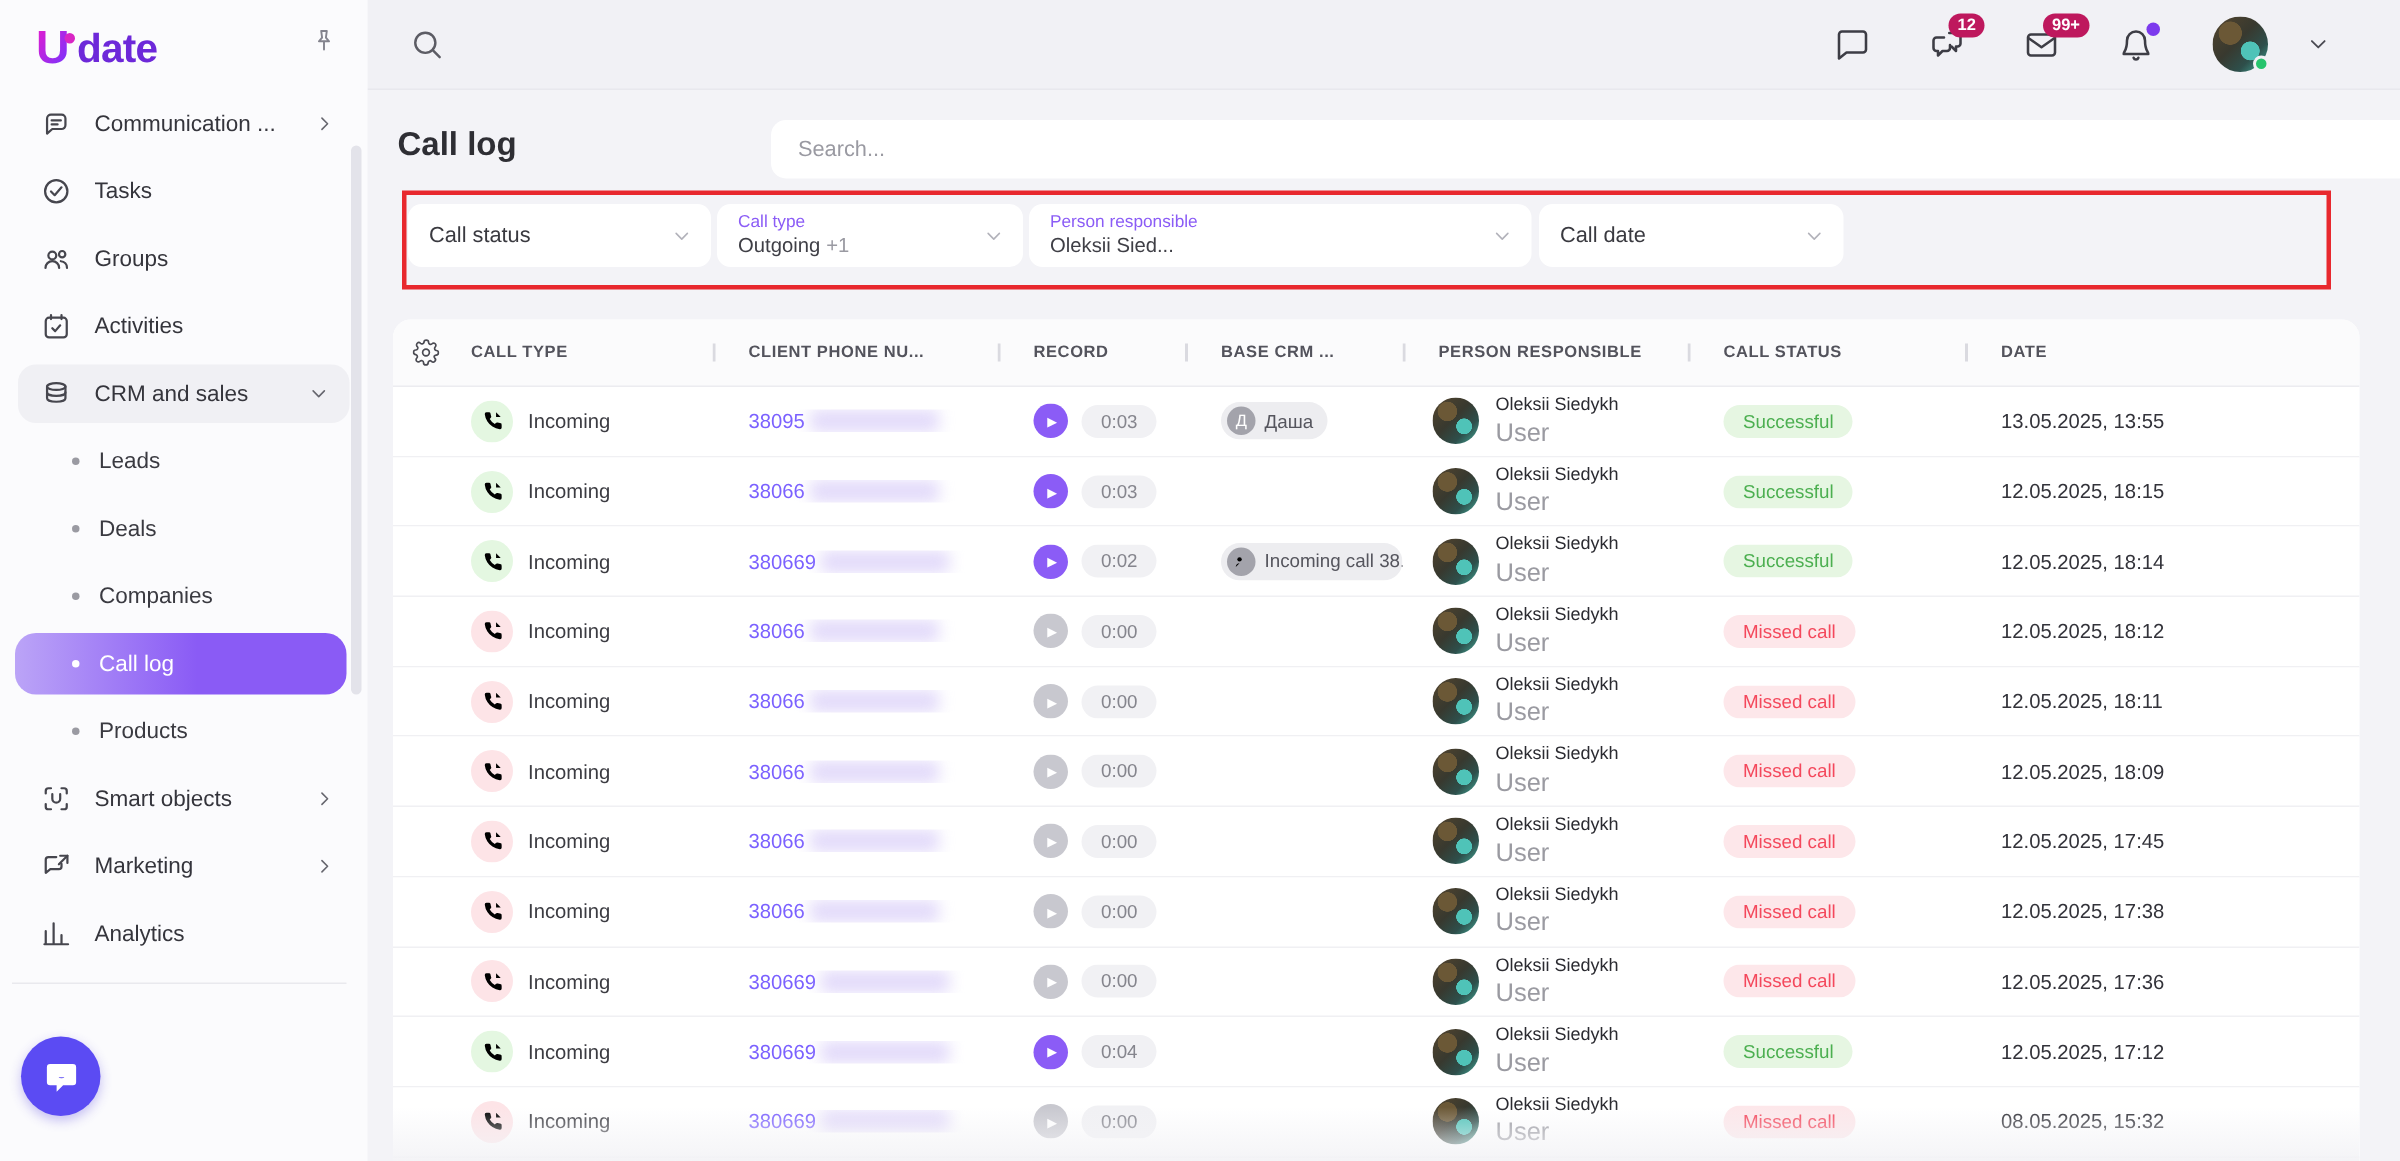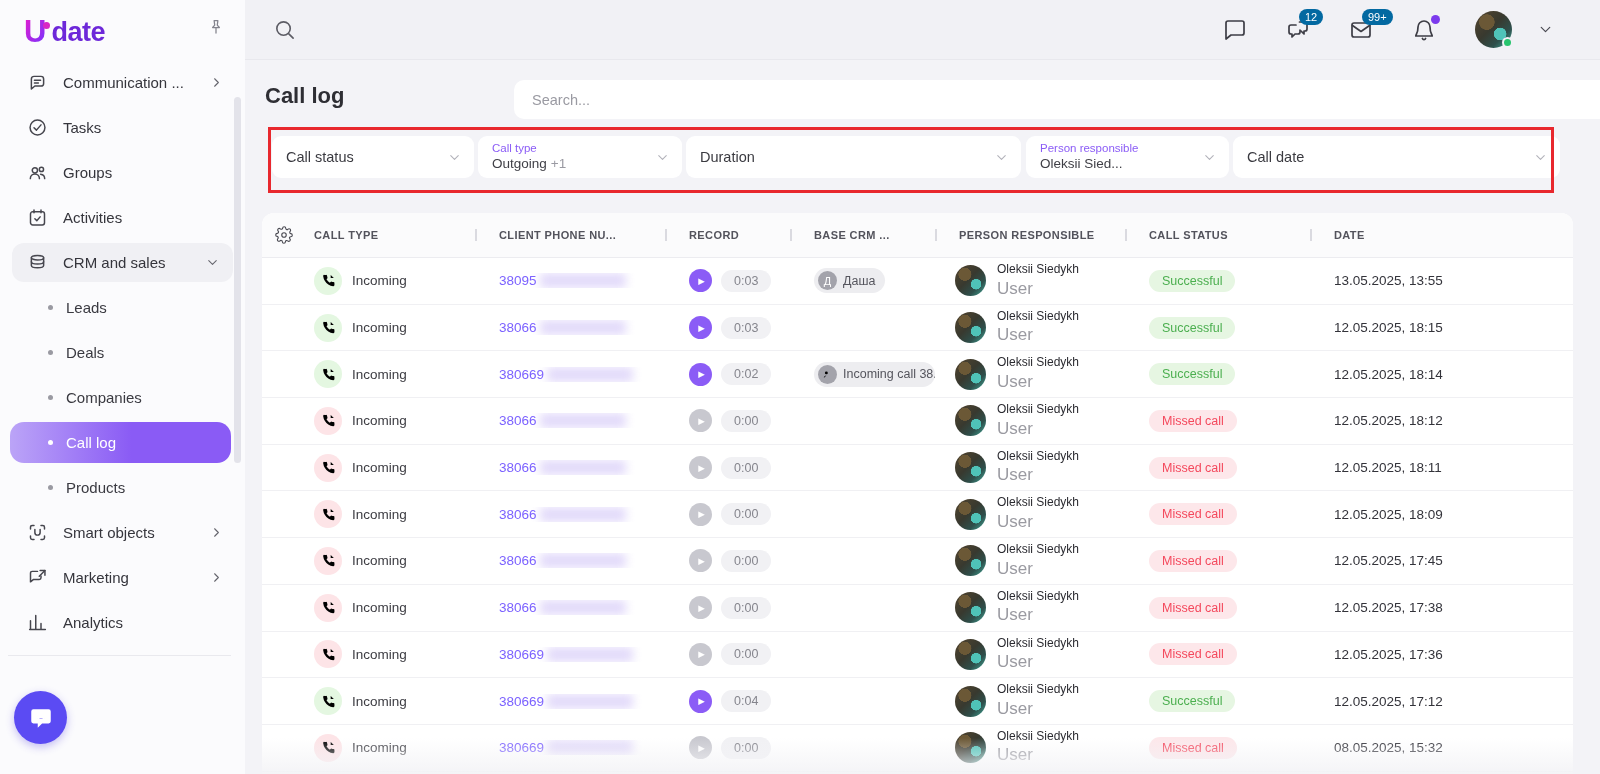--- a/index.html
+++ b/index.html
@@ -41,21 +41,21 @@
   .fab svg{width:26px;height:26px;fill:#fff;stroke:none}
 
   
   .topbar{position:absolute;left:245px;top:0;width:1355px;height:60px;background:#f1f1f5;
     border-bottom:1px solid #e8e8ed;display:flex;align-items:center;z-index:5}
   .tb-search{margin-left:28px;color:#5c5c64}
   .tb-search svg{width:23px;height:23px}
   .top-icons{margin-left:auto;display:flex;align-items:center;gap:39px;padding-right:46px}
   .top-ic{position:relative;color:#3d3d45;cursor:pointer}
   .top-ic svg{width:24px;height:24px}
-  .badge{position:absolute;top:-9px;left:13px;background:#0369a1;color:#fff;font-size:11px;font-weight:400;
+  .badge{position:absolute;top:-9px;left:13px;background:#be185d;color:#fff;font-size:11px;font-weight:700;
     border-radius:10px;padding:2px 6px;line-height:12px;min-width:14px;text-align:left}
   .bell-dot{position:absolute;top:-3px;right:-4px;width:9px;height:9px;border-radius:50%;background:#7c3aed}
   .avatar{width:37px;height:37px;border-radius:50%;position:relative;cursor:pointer;
     background:
       radial-gradient(circle at 32% 30%,#6b5836 0 21%,transparent 22%),
       radial-gradient(circle at 68% 62%,#4fc3b8 0 18%,transparent 19%),
       linear-gradient(135deg,#54452e,#38392f 45%,#2e4f4b 72%,#43ae9c)}
   .online-dot{position:absolute;right:-1px;bottom:0;width:11px;height:11px;border-radius:50%;
     background:#27c46d;border:2px solid #f1f1f5}
   .acct-chev{color:#4a4a52;margin-left:-14px;cursor:pointer}
@@ -350,28 +350,20 @@
           <span class="f-cap">Call type</span>
        <span class="f-val">Outgoing<em>+1</em></span>
         </div>
         <span class="chev icn">
           <svg viewBox="0 0 24 24" style="transform:rotate(0deg)">
             <polyline points="6 9 12 15 18 9"></polyline>
           </svg>
         </span>
       </div>
       <div class="filter-box">
-        <span class="f-single">Duration</span>
-        <span class="chev icn">
-          <svg viewBox="0 0 24 24" style="transform:rotate(0deg)">
-            <polyline points="6 9 12 15 18 9"></polyline>
-          </svg>
-        </span>
-      </div>
-      <div class="filter-box">
         <div class="f-2">
           <span class="f-cap">Person responsible</span>
        <span class="f-val">Oleksii Sied...</span>
         </div>
         <span class="chev icn">
           <svg viewBox="0 0 24 24" style="transform:rotate(0deg)">
             <polyline points="6 9 12 15 18 9"></polyline>
           </svg>
         </span>
       </div>

